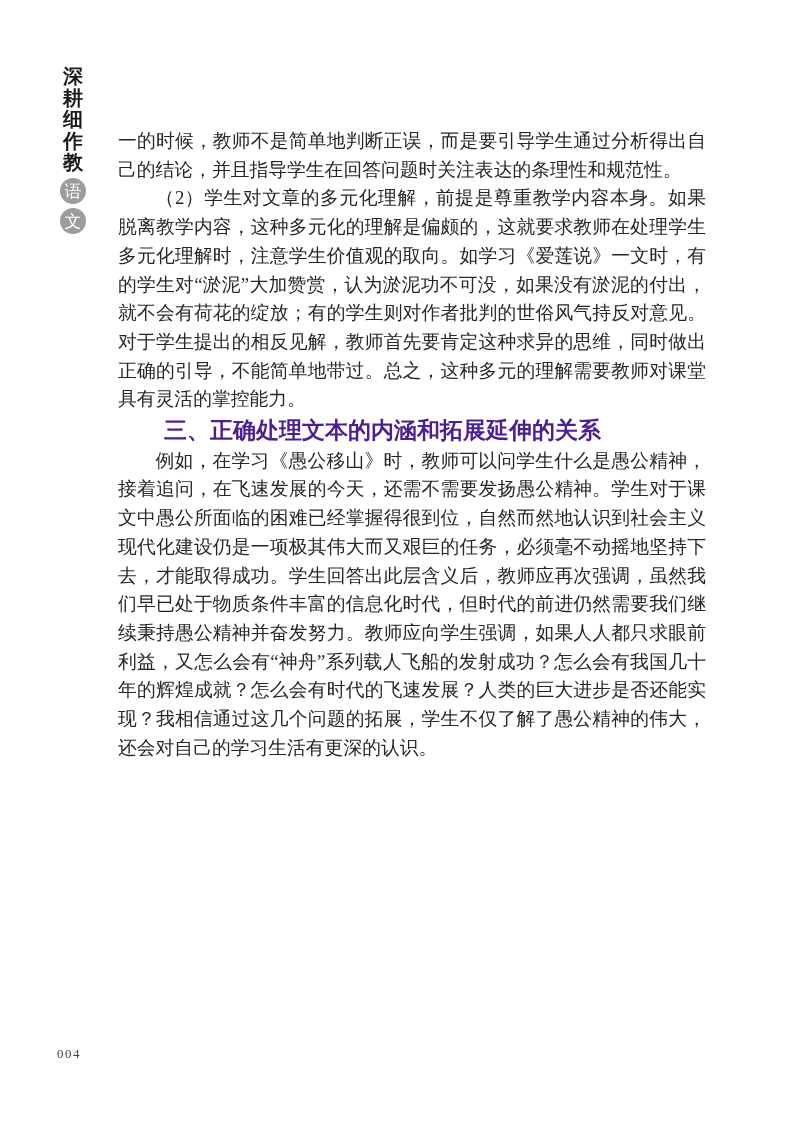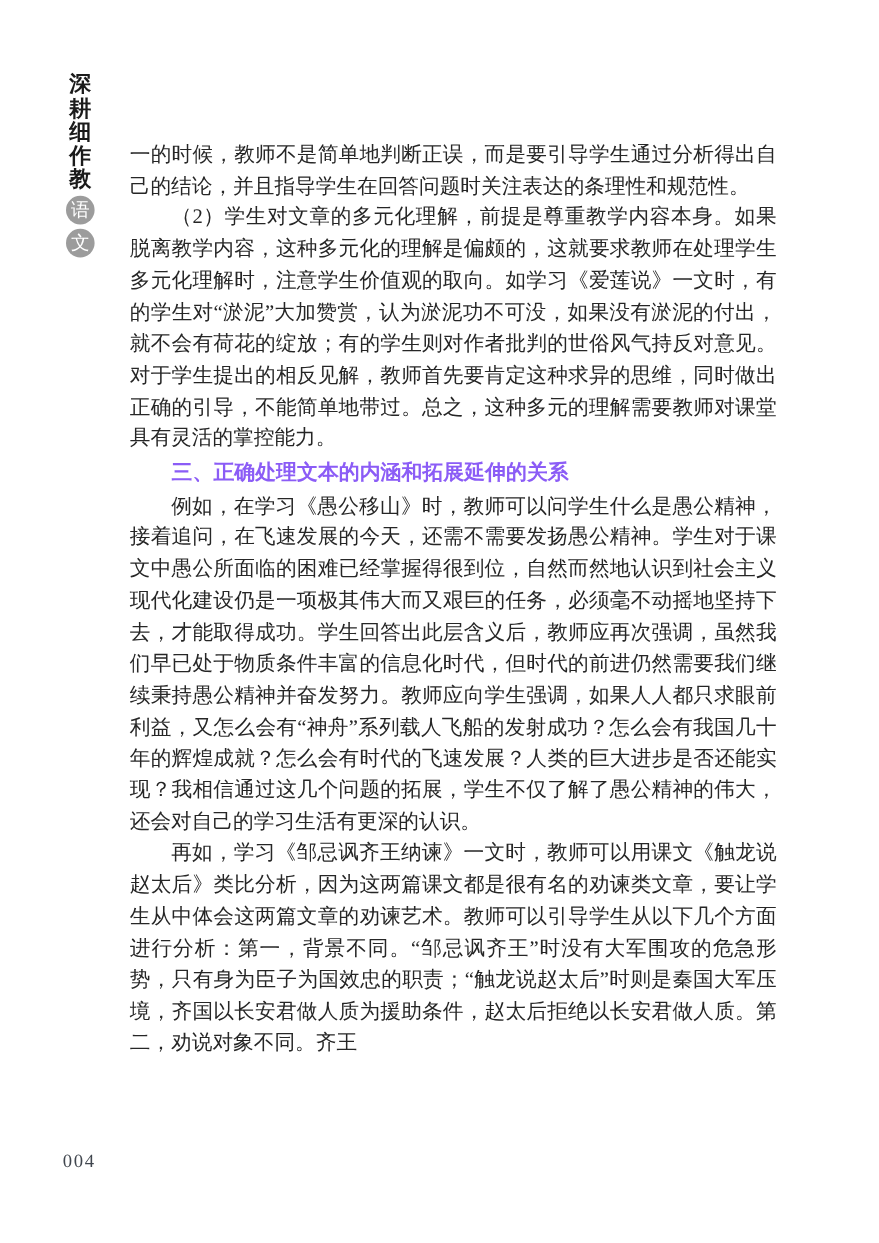--- a/index.html
+++ b/index.html
@@ -64,32 +64,32 @@
     margin: 0;
     text-indent: 2em;
   }
   .body-text p.continuation {
     text-indent: 0;
   }
   .section-heading {
     margin: 2px 0 2px 0;
     text-indent: 2em;
     font-weight: 700;
-    font-size: 19px;
+    font-size: 23px;
     line-height: 28.7px;
-    color: #8b5cf6;
+    color: #4c1d95;
     font-family: "Liberation Sans", "DejaVu Sans", sans-serif;
   }
 
   
   .page-number {
     position: absolute;
     left: 57px;
     top: 1046px;
-    font-size: 17px;
+    font-size: 13px;
     color: #40464e;
     letter-spacing: 1.5px;
     font-family: "Liberation Serif", "DejaVu Serif", serif;
   }
 </style>
 </head>
 <body>
 
 <div class="page">
 
@@ -101,18 +101,17 @@
     <span class="spine-char">教</span>
     <span class="subject-badge">语</span>
     <span class="subject-badge">文</span>
   </div>
 
   <div class="body-text">
     <p class="continuation">一的时候，教师不是简单地判断正误，而是要引导学生通过分析得出自己的结论，并且指导学生在回答问题时关注表达的条理性和规范性。</p>
     <p>（2）学生对文章的多元化理解，前提是尊重教学内容本身。如果脱离教学内容，这种多元化的理解是偏颇的，这就要求教师在处理学生多元化理解时，注意学生价值观的取向。如学习《爱莲说》一文时，有的学生对“淤泥”大加赞赏，认为淤泥功不可没，如果没有淤泥的付出，就不会有荷花的绽放；有的学生则对作者批判的世俗风气持反对意见。对于学生提出的相反见解，教师首先要肯定这种求异的思维，同时做出正确的引导，不能简单地带过。总之，这种多元的理解需要教师对课堂具有灵活的掌控能力。</p>
     <h3 class="section-heading">三、正确处理文本的内涵和拓展延伸的关系</h3>
     <p>例如，在学习《愚公移山》时，教师可以问学生什么是愚公精神，接着追问，在飞速发展的今天，还需不需要发扬愚公精神。学生对于课文中愚公所面临的困难已经掌握得很到位，自然而然地认识到社会主义现代化建设仍是一项极其伟大而又艰巨的任务，必须毫不动摇地坚持下去，才能取得成功。学生回答出此层含义后，教师应再次强调，虽然我们早已处于物质条件丰富的信息化时代，但时代的前进仍然需要我们继续秉持愚公精神并奋发努力。教师应向学生强调，如果人人都只求眼前利益，又怎么会有“神舟”系列载人飞船的发射成功？怎么会有我国几十年的辉煌成就？怎么会有时代的飞速发展？人类的巨大进步是否还能实现？我相信通过这几个问题的拓展，学生不仅了解了愚公精神的伟大，还会对自己的学习生活有更深的认识。</p>
-    <p>再如，学习《邹忌讽齐王纳谏》一文时，教师可以用课文《触龙说赵太后》类比分析，因为这两篇课文都是很有名的劝谏类文章，要让学生从中体会这两篇文章的劝谏艺术。教师可以引导学生从以下几个方面进行分析：第一，背景不同。“邹忌讽齐王”时没有大军围攻的危急形势，只有身为臣子为国效忠的职责；“触龙说赵太后”时则是秦国大军压境，齐国以长安君做人质为援助条件，赵太后拒绝以长安君做人质。第二，劝说对象不同。齐王</p>
   </div>
 
   <div class="page-number">004</div>
 
 </div>
 
 </body></html>

